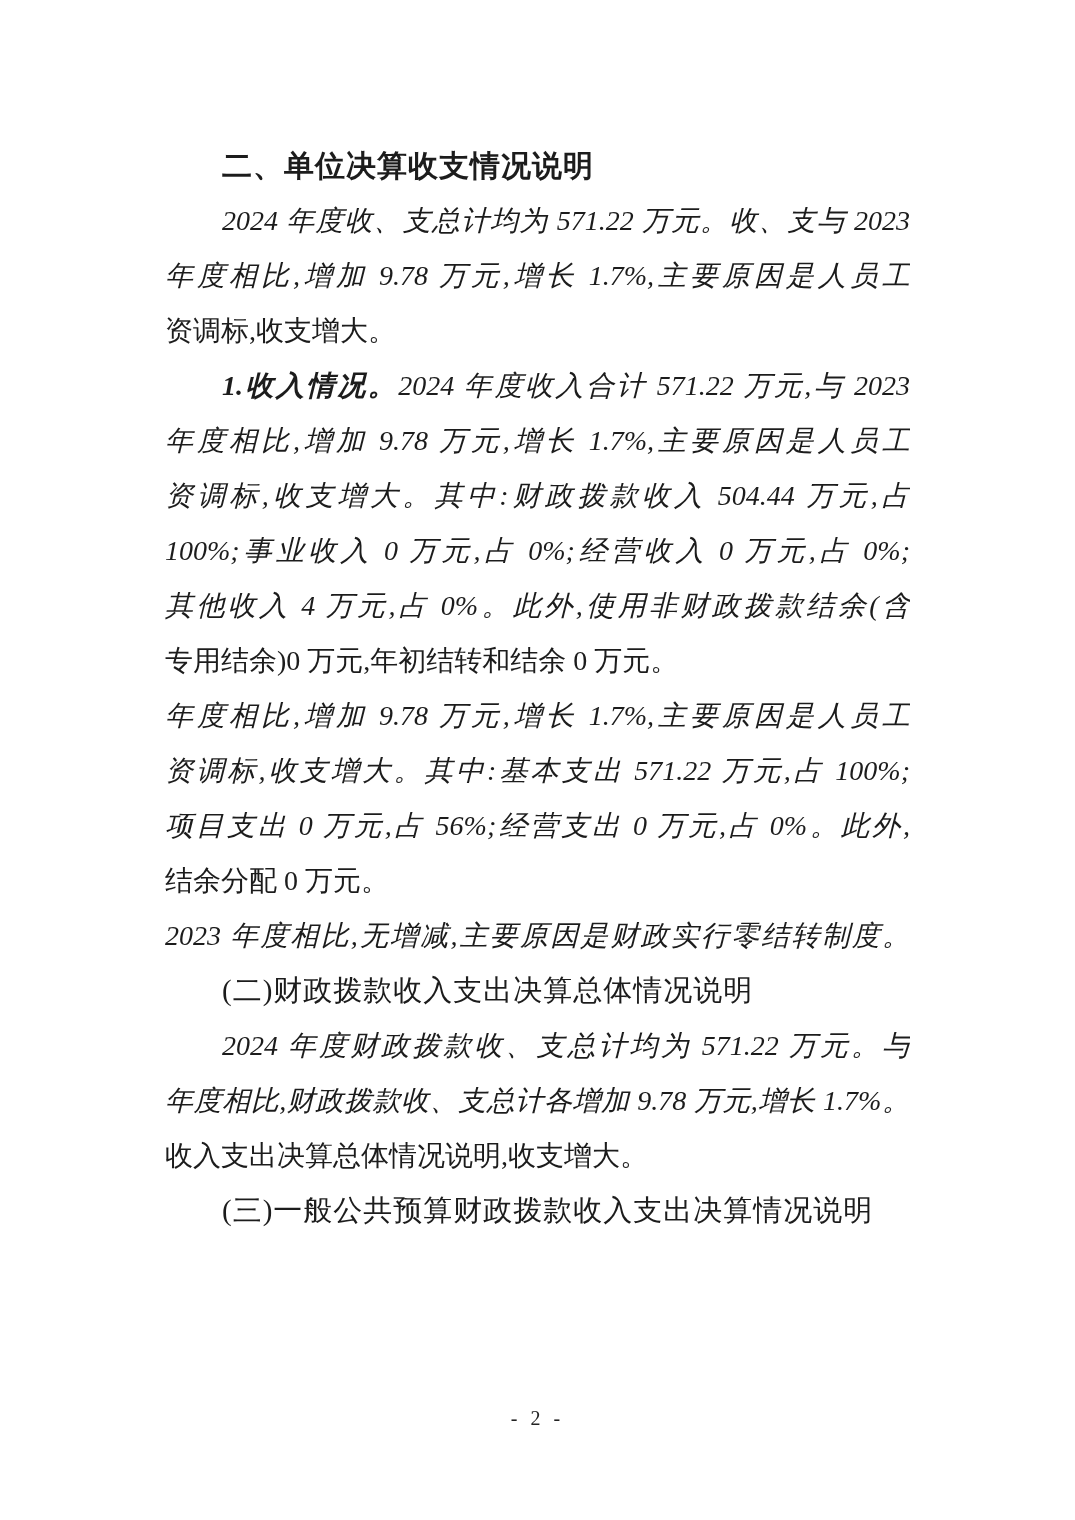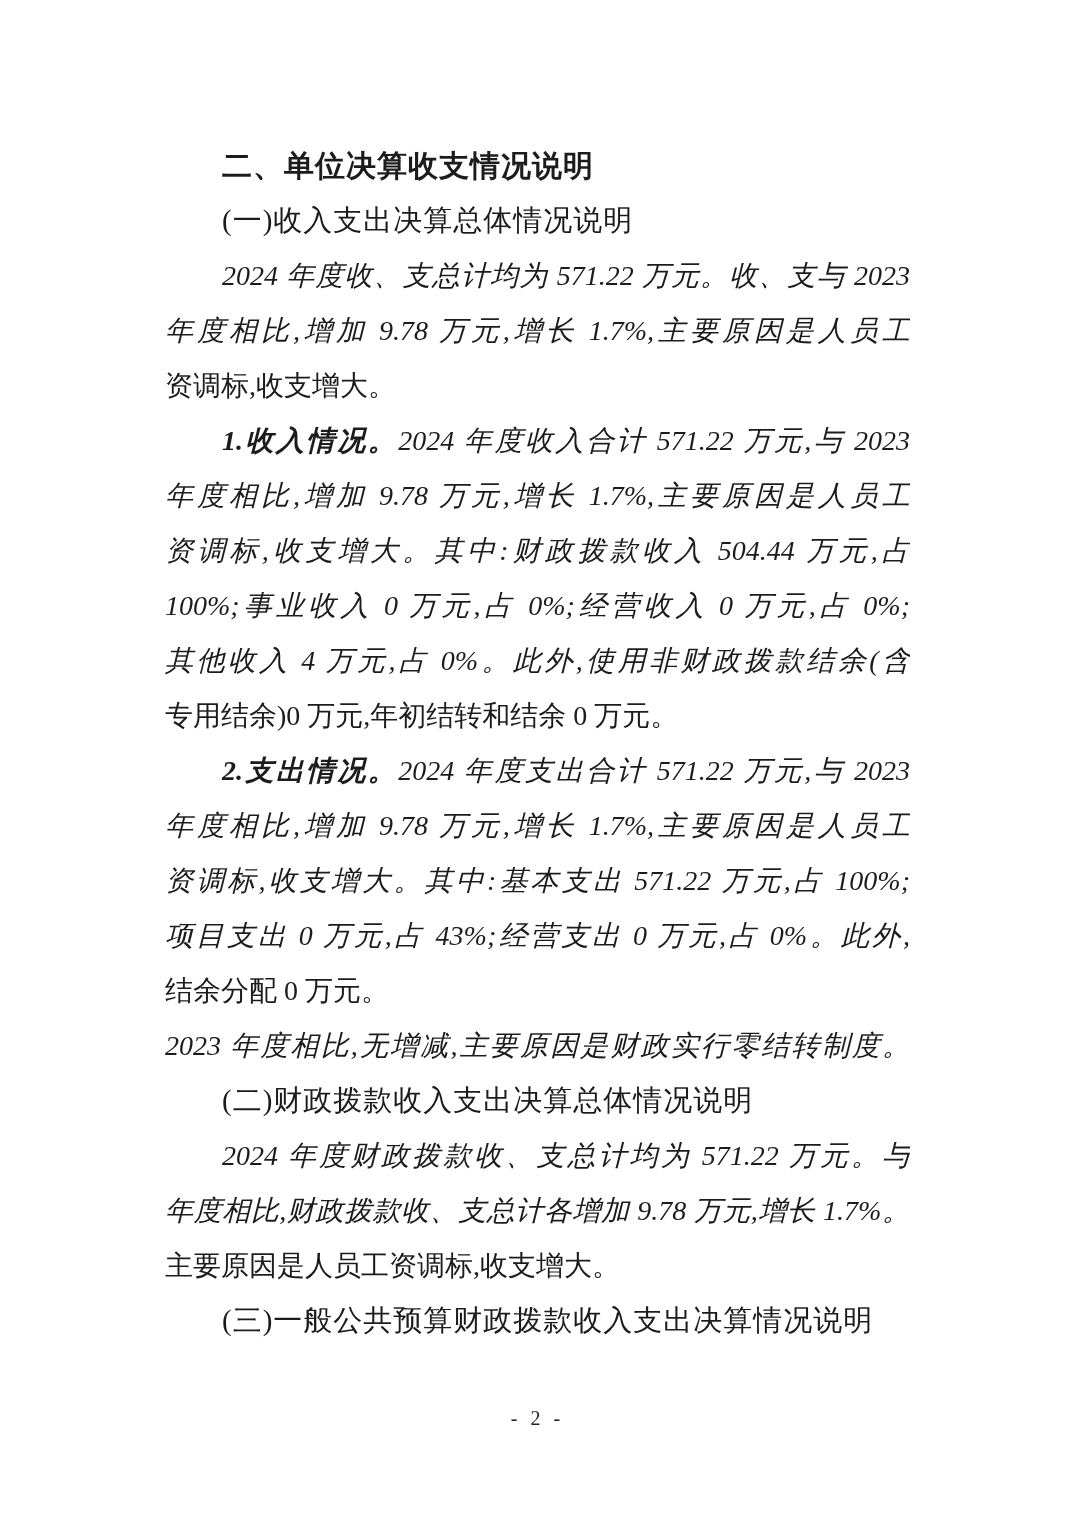--- a/index.html
+++ b/index.html
@@ -72,46 +72,44 @@
 </style>
 </head>
 <body>
 
 <div class="page">
 
   <div class="content">
 
     <div class="line h1 indent">二、单位决算收支情况说明</div>
 
-    <div class="line h2 indent">(一)收入支出决算总体情况说明</div>
 
     <div class="line justify indent">2024 年度收、支总计均为 571.22 万元。收、支与 2023</div>
     <div class="line justify">年度相比,增加 9.78 万元,增长 1.7%,主要原因是人员工</div>
     <div class="line">资调标,收支增大。</div>
 
     <div class="line justify indent"><span class="bold-lead">1.收入情况。</span><span>2024 年度收入合计 571.22 万元,与 2023</span></div>
     <div class="line justify">年度相比,增加 9.78 万元,增长 1.7%,主要原因是人员工</div>
     <div class="line justify">资调标,收支增大。其中:财政拨款收入 504.44 万元,占</div>
     <div class="line justify">100%;事业收入 0 万元,占 0%;经营收入 0 万元,占 0%;</div>
     <div class="line justify">其他收入 4 万元,占 0%。此外,使用非财政拨款结余(含</div>
     <div class="line">专用结余)0 万元,年初结转和结余 0 万元。</div>
 
-    <div class="line justify indent"><span class="bold-lead">2.支出情况。</span><span>2024 年度支出合计 571.22 万元,与 2023</span></div>
     <div class="line justify">年度相比,增加 9.78 万元,增长 1.7%,主要原因是人员工</div>
     <div class="line justify">资调标,收支增大。其中:基本支出 571.22 万元,占 100%;</div>
-    <div class="line justify">项目支出 0 万元,占 43%;经营支出 0 万元,占 0%。此外,</div>
+    <div class="line justify">项目支出 0 万元,占 56%;经营支出 0 万元,占 0%。此外,</div>
     <div class="line">结余分配 0 万元。</div>
 
     <div class="line justify">2023 年度相比,无增减,主要原因是财政实行零结转制度。</div>
 
     <div class="line h2 indent">(二)财政拨款收入支出决算总体情况说明</div>
 
     <div class="line justify indent">2024 年度财政拨款收、支总计均为 571.22 万元。与 2023</div>
     <div class="line justify">年度相比,财政拨款收、支总计各增加 9.78 万元,增长 1.7%。</div>
-    <div class="line">主要原因是人员工资调标,收支增大。</div>
+    <div class="line">收入支出决算总体情况说明,收支增大。</div>
 
     <div class="line h2 indent">(三)一般公共预算财政拨款收入支出决算情况说明</div>
 
   </div>
 
   <div class="footer">- 2 -</div>
 
 </div>
 
 </body></html>

